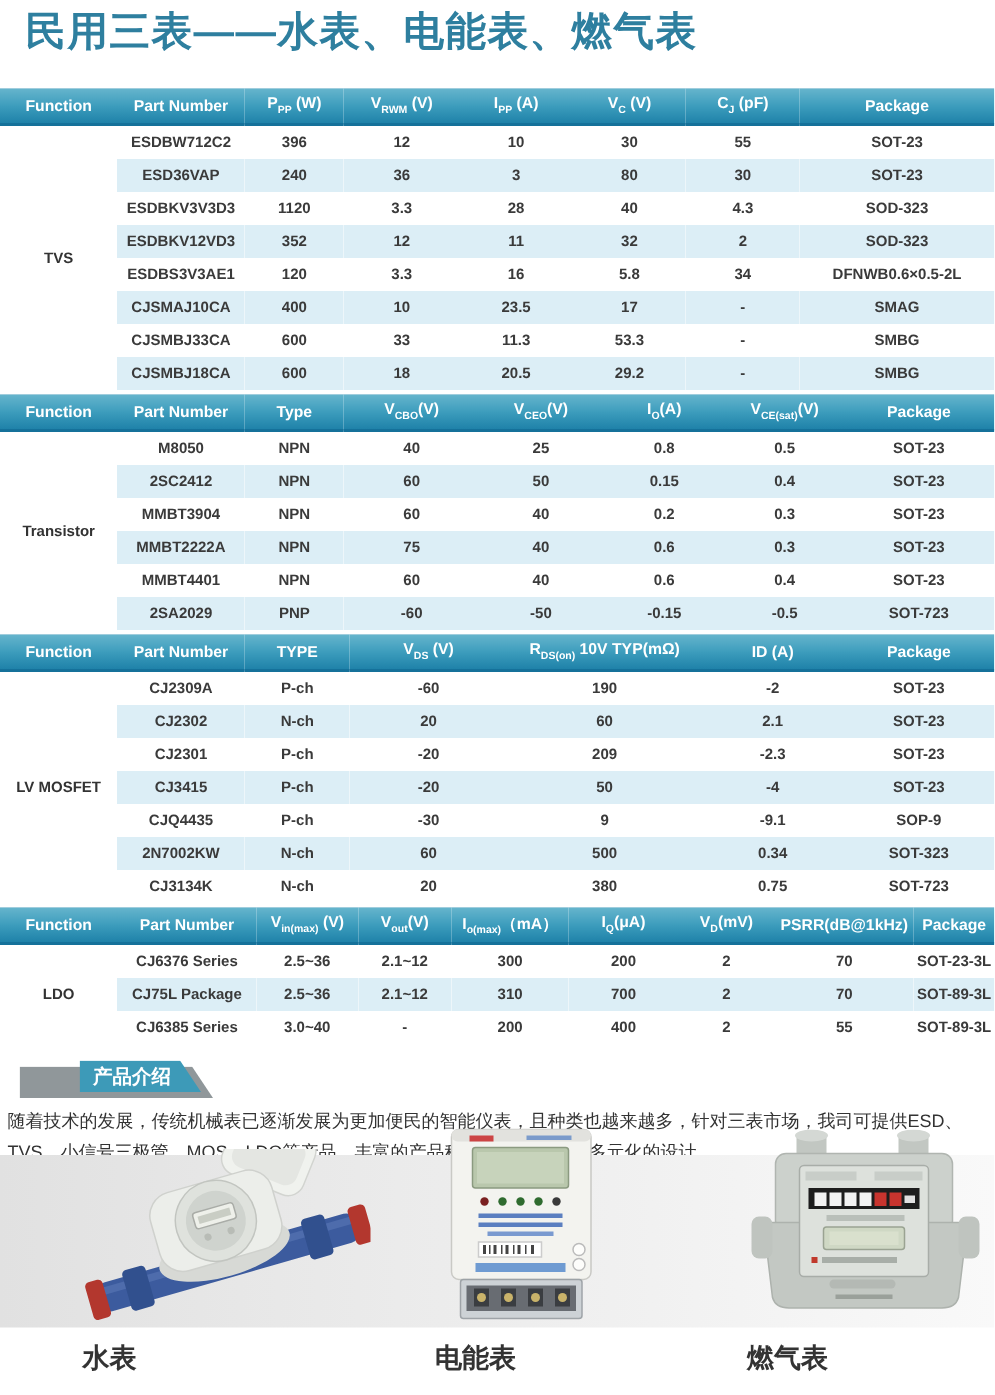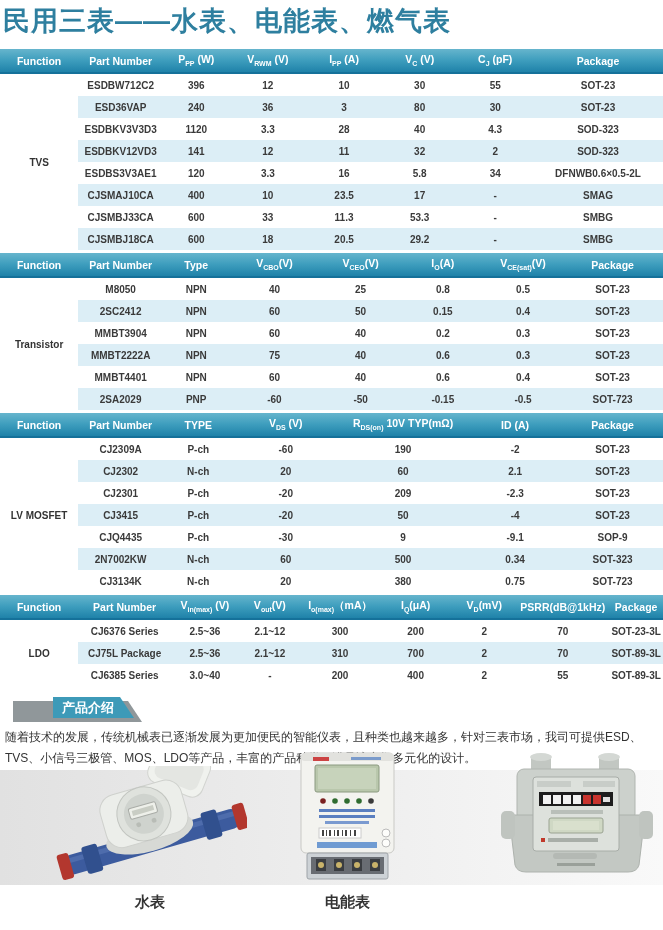--- a/index.html
+++ b/index.html
@@ -1,24 +1,24 @@
 <!DOCTYPE html>
 <html><head>
 <meta charset="utf-8">
 <style>
   html,body{margin:0;padding:0;background:#fff;}
   .page{position:relative;width:663px;height:930px;background:#fff;overflow:hidden;
         font-family:"Liberation Sans","DejaVu Sans",sans-serif;}
 
   
-  .title{margin:5px 0 0 3px;font-size:27px;line-height:33px;font-weight:bold;
+  .title{margin:5px 0 0 17px;font-size:27px;line-height:33px;font-weight:bold;
          color:#2e7f9f;letter-spacing:1px;}
 
   
-  #tables{margin-top:11px;}
+  #tables{margin-top:21px;}
   table.spec{width:663px;border-collapse:collapse;table-layout:fixed;}
   table.spec + table.spec{margin-top:3px;}
   .spec th{height:23px;padding:0;font-size:10.5px;font-weight:bold;color:#fff;text-align:center;
            background:linear-gradient(180deg,#66b5cd 0%,#3d9dbd 50%,#1f82a9 100%);
            border-bottom:2px solid #15719a;}
   .spec th sub,.spec td sub{font-size:7px;}
   .spec td{height:22px;padding:0;font-size:10px;font-weight:bold;color:#3a3a3a;text-align:center;
            white-space:nowrap;overflow:hidden;}
   .spec tr.alt td{background:#dceef6;}
   .spec td.fn{background:#fff;color:#333;font-size:10px;}
@@ -33,21 +33,21 @@
          clip-path:polygon(0 0,calc(100% - 14px) 0,100% 100%,0 100%);margin-left:48px;}
   .intro-text{margin:9px 0 0 0;font-size:12px;line-height:21px;color:#333;}
 
   
   .photo-band{position:absolute;left:0;top:770px;width:663px;height:115px;
               background:linear-gradient(90deg,#e1e1e1 0%,#ebebeb 40%,#f9f9f9 100%);}
   .product{position:absolute;margin:0;padding:0;}
   .product.water{left:52px;top:766px;}
   .product.electric{left:289px;top:751px;}
   .product.gas{left:497px;top:753px;}
-  .product-label{position:absolute;top:893px;font-size:15px;font-weight:bold;color:#333;text-align:center;}
+  .product-label{position:absolute;top:893px;font-size:18px;font-weight:bold;color:#333;text-align:left;}
   .product-label.water{left:55px;width:190px;}
   .product-label.electric{left:290px;width:115px;}
   .product-label.gas{left:498px;width:160px;}
 </style>
 </head>
 <body>
 
 <div class="page">
 
   <h1 class="title">民用三表——水表、电能表、燃气表</h1>
@@ -100,21 +100,21 @@
             <td>ESDBKV3V3D3</td>
             <td>1120</td>
             <td>3.3</td>
             <td>28</td>
             <td>40</td>
             <td>4.3</td>
             <td>SOD-323</td>
           </tr>
           <tr class="alt">
             <td>ESDBKV12VD3</td>
-            <td>141</td>
+            <td>352</td>
             <td>12</td>
             <td>11</td>
             <td>32</td>
             <td>2</td>
             <td>SOD-323</td>
           </tr>
           <tr>
             <td>ESDBS3V3AE1</td>
             <td>120</td>
             <td>3.3</td>
@@ -481,14 +481,15 @@
       <rect x="56" y="68" width="46" height="9" fill="#d9e0cd"></rect>
       <rect x="44" y="85" width="4" height="4" fill="#c0392b"></rect>
       <rect x="51" y="85" width="50" height="4" fill="#a8aea8"></rect>
       <rect x="56" y="100" width="44" height="6" rx="3" fill="#b4b9b4"></rect>
       <rect x="60" y="110" width="38" height="3" fill="#9aa09a"></rect>
     </svg>
   </figure>
 
   <div class="product-label water">水表</div>
   <div class="product-label electric">电能表</div>
+  <div class="product-label gas">燃气表</div>
 
 </div>
 
 </body></html>

